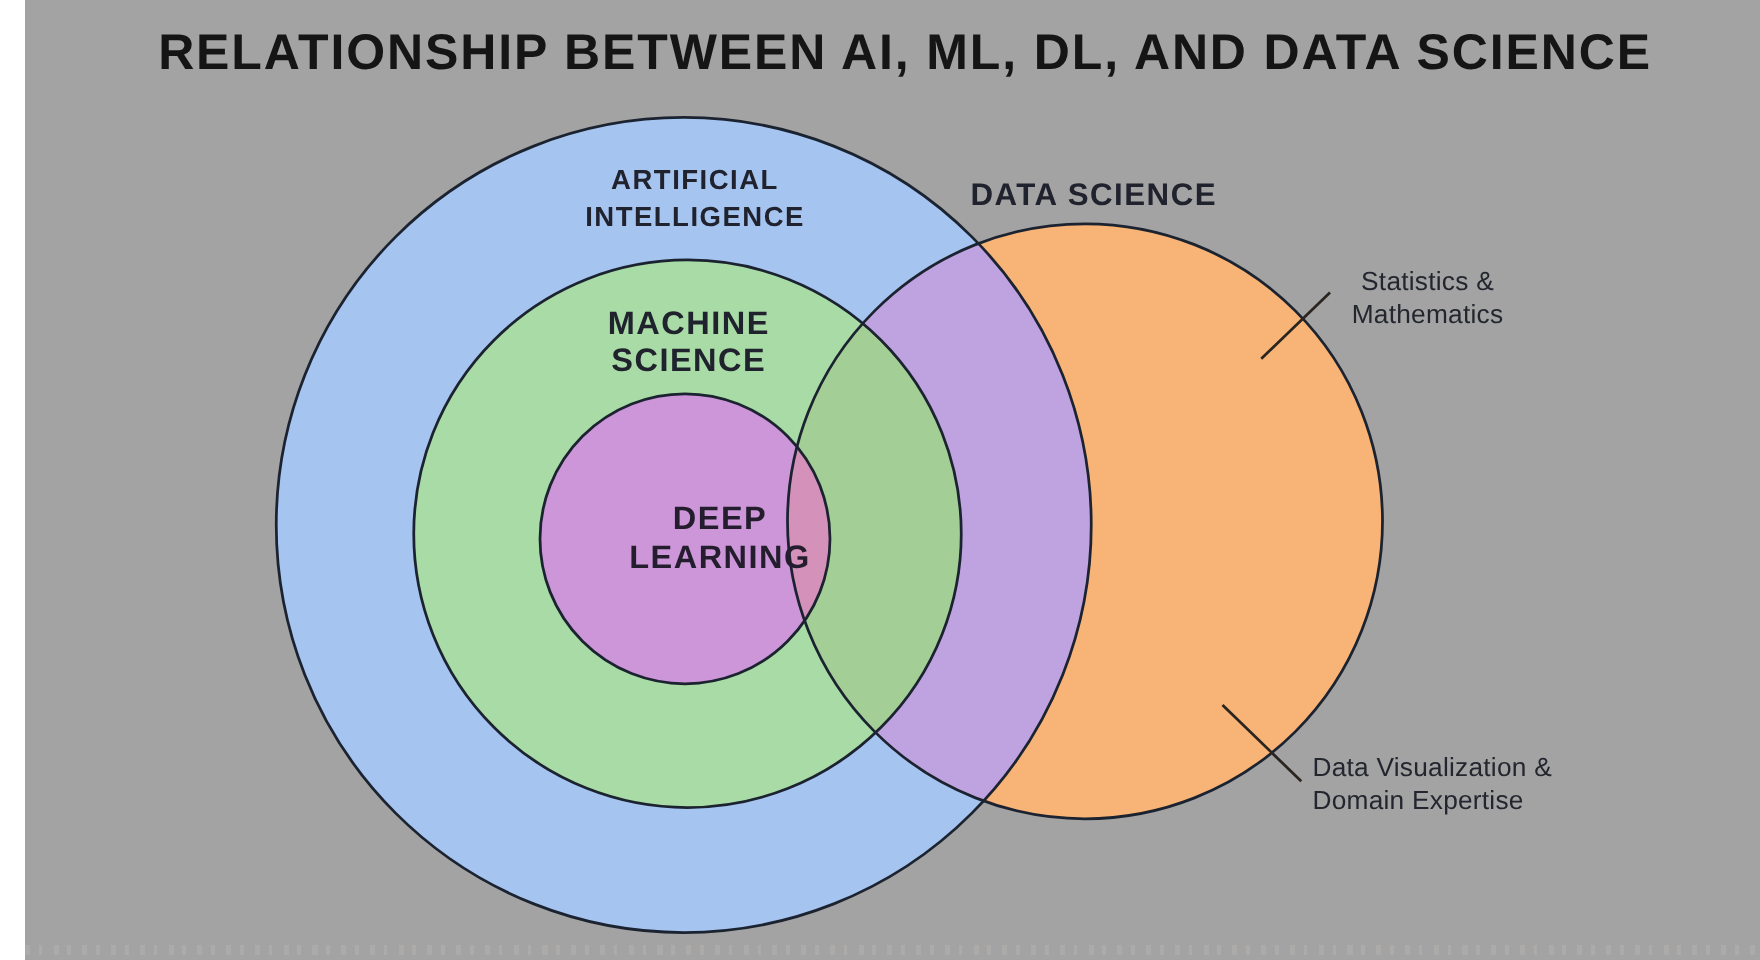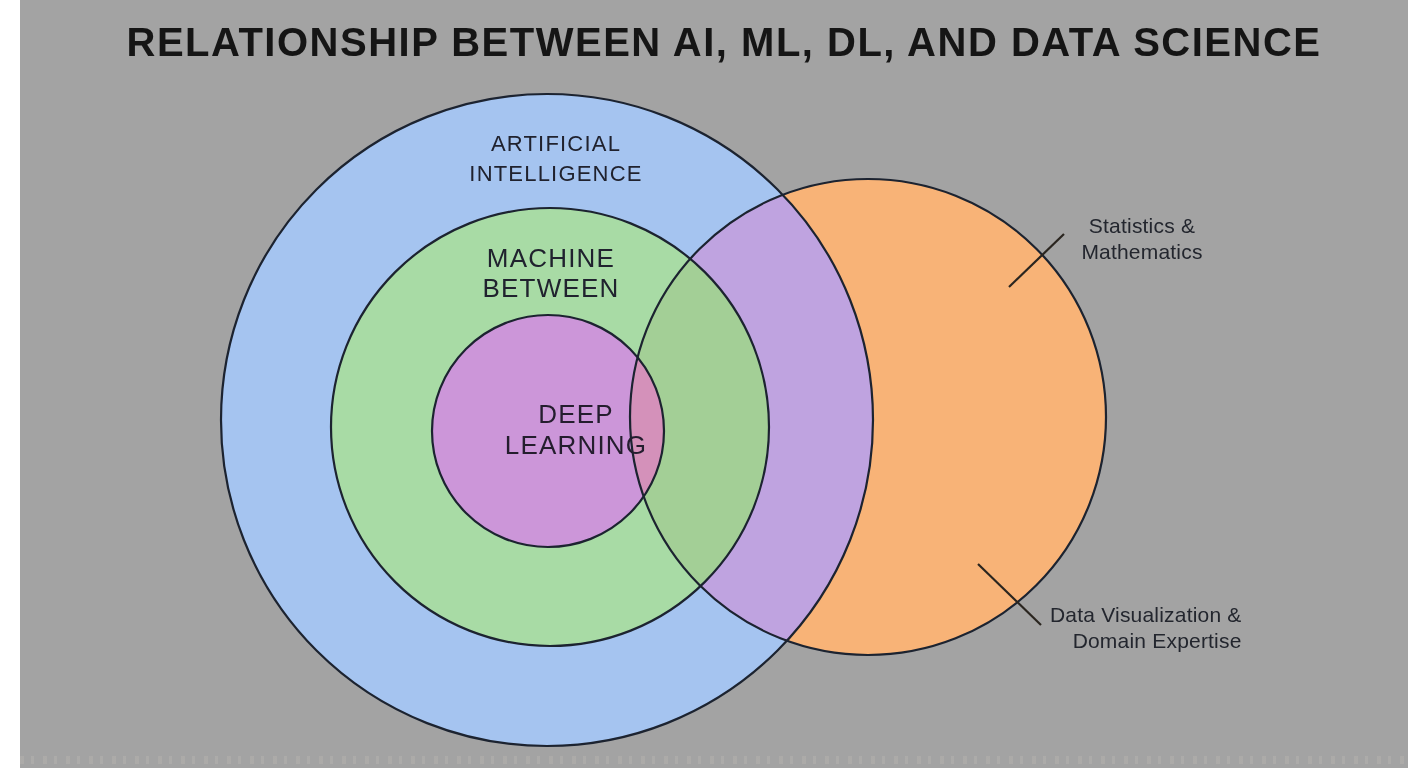--- a/index.html
+++ b/index.html
@@ -25,21 +25,21 @@
     color: #151515;
     white-space: nowrap;
   }
   .set-label {
     position: absolute;
     transform: translateX(-50%);
     text-align: center;
     white-space: pre-line;
     color: #20222e;
     letter-spacing: 1.2px;
-    font-weight: 400;
+    font-weight: 700;
   }
   .label-ai   { left: 536px; top: 129px; font-size: 22px; line-height: 30px; }
   .label-ml   { left: 531px; top: 243px; font-size: 26px; line-height: 30px; }
   .label-dl   { left: 556px; top: 399px; font-size: 26px; line-height: 31px; color: #241d2e; }
   .label-ds   { left: 855px; top: 143px; font-size: 25px; line-height: 27px; }
   .annotation {
     position: absolute;
     white-space: pre-line;
     color: #23262e;
     font-size: 21px;
@@ -47,21 +47,21 @@
     font-weight: 400;
     letter-spacing: 0.2px;
   }
   .annotation-stats {
     left: 1122px; top: 213px;
     transform: translateX(-50%);
     text-align: center;
   }
   .annotation-viz {
     left: 1030px; top: 602px;
-    text-align: right;
+    text-align: left;
   }
   .bottom-artifact {
     position: absolute;
     left: 0; top: 756px;
     width: 1408px; height: 8px;
     background: repeating-linear-gradient(90deg,
       rgba(205,198,188,0.22) 0 4px, rgba(255,255,255,0) 4px 11px,
       rgba(214,208,198,0.18) 11px 14px, rgba(255,255,255,0) 14px 23px);
   }
 </style>
@@ -111,25 +111,26 @@
     <circle cx="848" cy="417" r="238" fill="none" stroke-width="2.2" stroke="#1c2330"></circle>
 
     <line x1="989" y1="287" x2="1044" y2="234" stroke-width="2.2" stroke="#2a251f"></line>
     <line x1="958" y1="564" x2="1021" y2="625" stroke-width="2.2" stroke="#2a251f"></line>
   </svg>
 
   <div class="set-label label-ai">ARTIFICIAL
 INTELLIGENCE</div>
 
   <div class="set-label label-ml">MACHINE
-BETWEEN</div>
+SCIENCE</div>
 
   <div class="set-label label-dl">DEEP
 LEARNING</div>
 
+  <div class="set-label label-ds">DATA SCIENCE</div>
 
   <div class="annotation annotation-stats">Statistics &amp;
 Mathematics</div>
 
   <div class="annotation annotation-viz">Data Visualization &amp;
 Domain Expertise</div>
 
   <div class="bottom-artifact"></div>
 
 </div>

